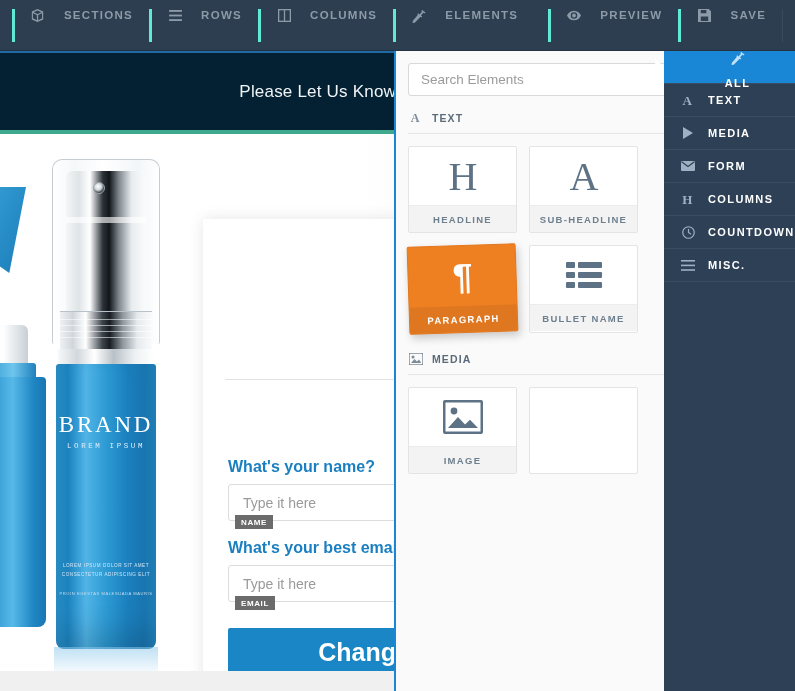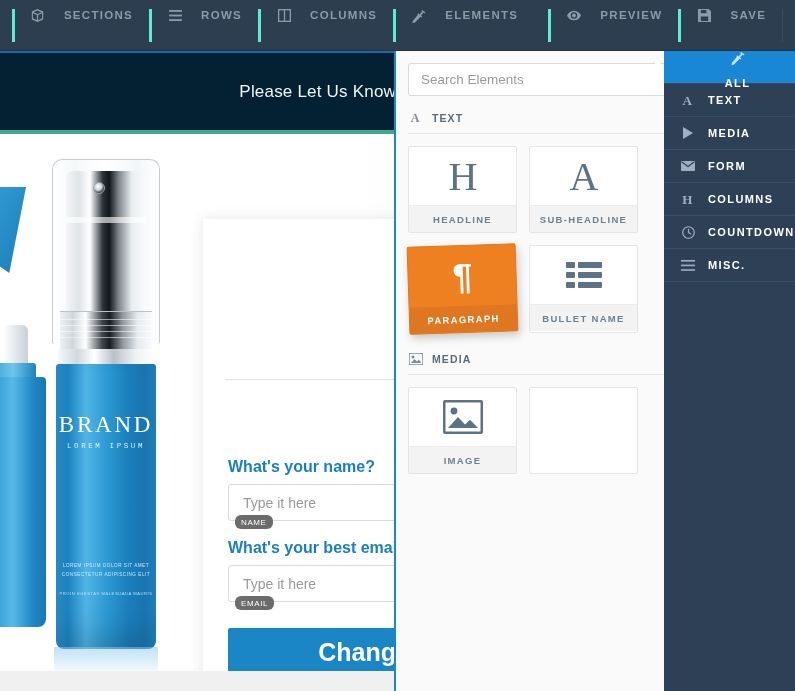--- a/index.html
+++ b/index.html
@@ -165,22 +165,22 @@
   .fld { margin: 18px 25px 0 25px; position:relative; }
   .fld-label { color:#1a7fc1; font-weight:bold; font-size:16px; white-space:nowrap; }
   .fld-input {
     margin-top: 8px; height: 37px; border:1px solid #dcdcdc; border-radius:3px;
     background:#fff; display:flex; align-items:center; padding-left:14px;
     color:#9a9a9a; font-size:14px;
   }
   .tag {
     position:absolute; left: 7px; bottom: -8px;
     background:#6b6b6b; color:#ffffff;
-    font-size: 8px; font-weight:normal; letter-spacing:.6px;
-    padding: 3px 6px 2px 6px; border-radius:6px;
+    font-size: 8px; font-weight:bold; letter-spacing:.6px;
+    padding: 3px 6px 2px 6px; border-radius:0;
   }
   .cta-wrap { margin: 26px 25px 0 25px; position:relative; }
   .cta {
     height: 48px; background:#1b86c6; border-radius:2px;
     display:flex; align-items:center; justify-content:center;
     color:#ffffff; font-size: 25px; font-weight:bold; white-space:nowrap;
   }
   .cta-tag {
     position:absolute; left: 34px; bottom: -9px;
     background:#6b6b6b; color:#fff; font-size:7.5px; font-weight:bold;

